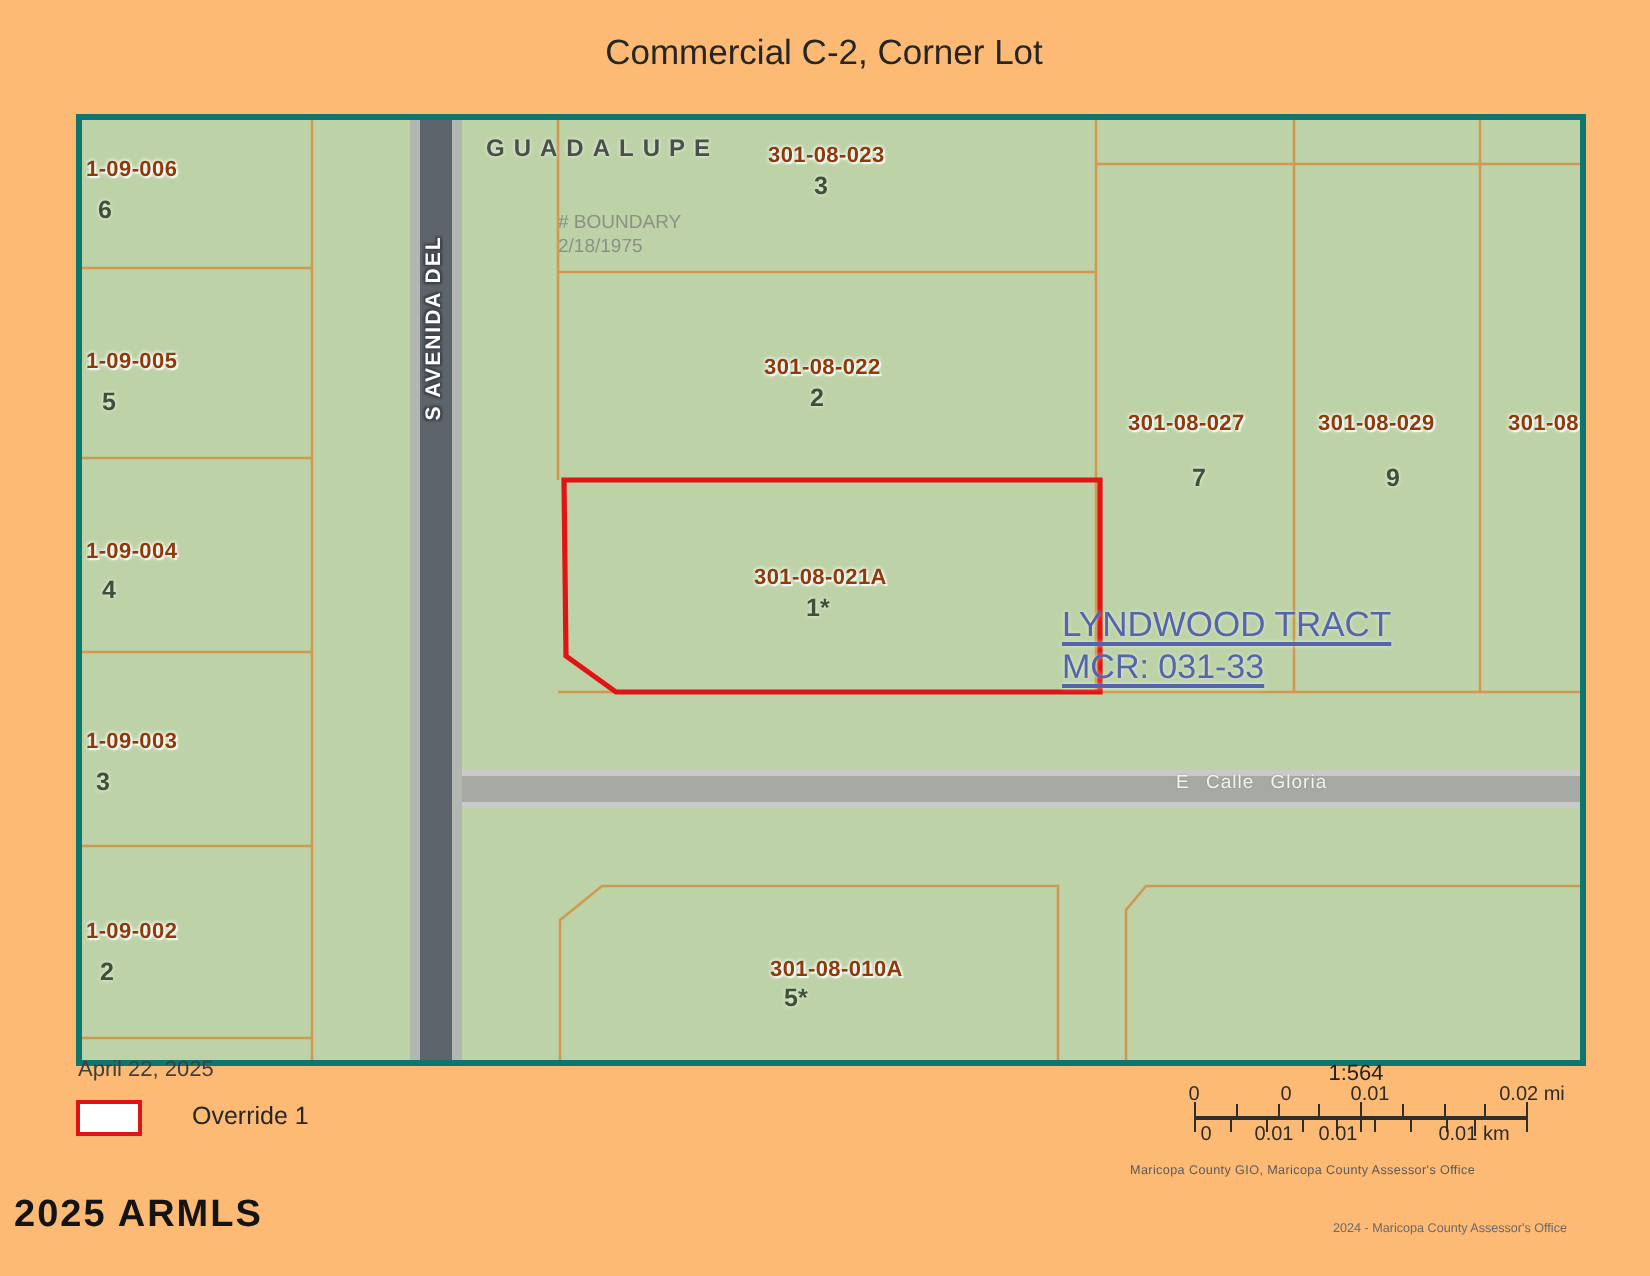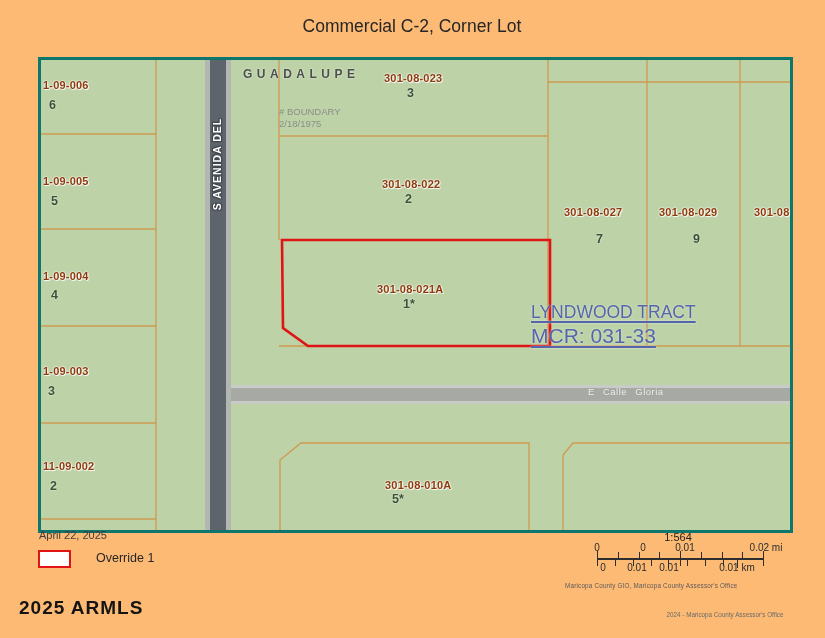--- a/index.html
+++ b/index.html
@@ -25,38 +25,38 @@
               letter-spacing:4.5px;text-shadow:0 0 2px rgba(255,255,255,.8);}
   .street-v{left:176px;top:104px;transform:translate(-50%,-50%) rotate(-90deg);
             font-size:10.5px;font-weight:bold;color:#ffffff;letter-spacing:1px;
             text-shadow:1px 1px 1px #3f444b,-1px -1px 1px #3f444b,1px -1px 1px #3f444b,-1px 1px 1px #3f444b;}
   .street-h{left:547px;top:327px;font-size:9.5px;color:#f3f4f0;word-spacing:5px;
             letter-spacing:.5px;text-shadow:0 0 1px #8a8d88;}
   .bnote{left:190px;top:46px;font-size:9.5px;color:#8b9088;line-height:12px;padding-left:48px;}
   .tract{left:490px;top:219px;width:250px;text-align:left;color:var(--tract-blue,#5565ab);
          font-weight:normal;text-shadow:0 0 2px rgba(255,255,255,.6);margin-top:25px;}
   .tract .t1{font-size:17.5px;text-decoration:underline;text-decoration-thickness:2px;text-underline-offset:3px;}
-  .tract .t2{font-size:21px;margin-top:3px;text-decoration:underline;text-decoration-thickness:2px;text-underline-offset:3px;}
+  .tract .t2{font-size:17px;margin-top:3px;text-decoration:underline;text-decoration-thickness:2px;text-underline-offset:3px;}
 
   
   .f-date{position:absolute;left:39px;top:529px;font-size:11px;color:#3f3f3f;}
   .legend-swatch{position:absolute;left:38px;top:550px;width:29px;height:14px;
                  border:2.5px solid var(--override-red,#e01414);background:#fff;}
   .legend-label{position:absolute;left:96px;top:551px;font-size:12.5px;color:#272727;}
 
   .scale-ratio{position:absolute;left:678px;top:531px;transform:translateX(-50%);
                font-size:11px;color:#222;}
   .s-lab{position:absolute;transform:translateX(-50%);font-size:10px;color:#2c2c2c;white-space:nowrap;}
   .sbar-line{position:absolute;left:597px;top:558px;width:166px;height:1.5px;background:#2e2e2e;}
   .tick{position:absolute;width:1.4px;background:#2e2e2e;}
   .credit{position:absolute;left:565px;top:582px;font-size:6.3px;color:#5a5a5a;letter-spacing:.2px;}
   .copyright{position:absolute;left:725px;top:611px;transform:translateX(-50%);
              font-size:6.3px;color:#6a6a6a;white-space:nowrap;}
   .watermark{position:absolute;left:7px;top:597px;font-size:19px;font-weight:bold;
-             color:#141414;letter-spacing:1px;font-family:"Liberation Sans",sans-serif;margin-left:12px;}
+             color:#141414;letter-spacing:1px;font-family:"Liberation Sans",sans-serif;}
 </style>
 </head>
 <body>
 
 <div class="page">
 
   <div class="title">Commercial C-2, Corner Lot</div>
 
   <div class="map">
 
@@ -107,21 +107,21 @@
 
     <div id="parcel-labels">
         <div class="lbl apn" style="left: 2px; top: 20px;">1-09-006</div>
         <div class="lbl lot" style="left: 8px; top: 39px;">6</div>
         <div class="lbl apn" style="left: 2px; top: 116px;">1-09-005</div>
         <div class="lbl lot" style="left: 10px; top: 135px;">5</div>
         <div class="lbl apn" style="left: 2px; top: 211px;">1-09-004</div>
         <div class="lbl lot" style="left: 10px; top: 229px;">4</div>
         <div class="lbl apn" style="left: 2px; top: 306px;">1-09-003</div>
         <div class="lbl lot" style="left: 7px; top: 325px;">3</div>
-        <div class="lbl apn" style="left: 2px; top: 401px;">11-09-002</div>
+        <div class="lbl apn" style="left: 2px; top: 401px;">1-09-002</div>
         <div class="lbl lot" style="left: 9px; top: 420px;">2</div>
         <div class="lbl apn" style="left: 343px; top: 13px;">301-08-023</div>
         <div class="lbl lot" style="left: 366px; top: 27px;">3</div>
         <div class="lbl apn" style="left: 341px; top: 119px;">301-08-022</div>
         <div class="lbl lot" style="left: 364px; top: 133px;">2</div>
         <div class="lbl apn" style="left: 336px; top: 224px;">301-08-021A</div>
         <div class="lbl lot" style="left: 362px; top: 238px;">1*</div>
         <div class="lbl apn" style="left: 523px; top: 147px;">301-08-027</div>
         <div class="lbl lot" style="left: 555px; top: 173px;">7</div>
         <div class="lbl apn" style="left: 618px; top: 147px;">301-08-029</div>

